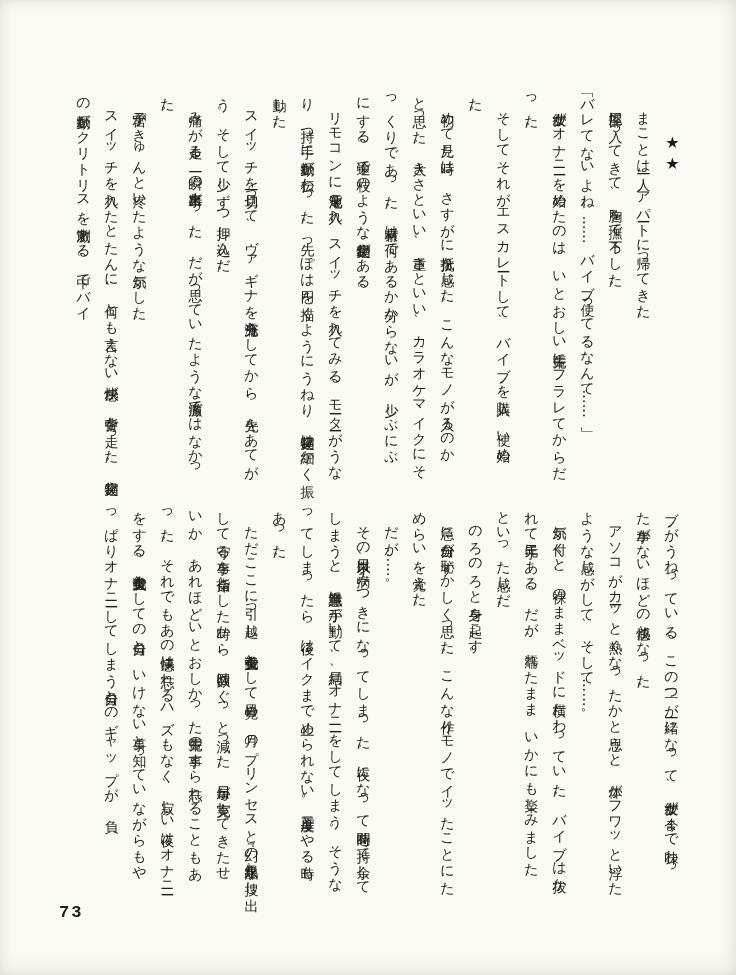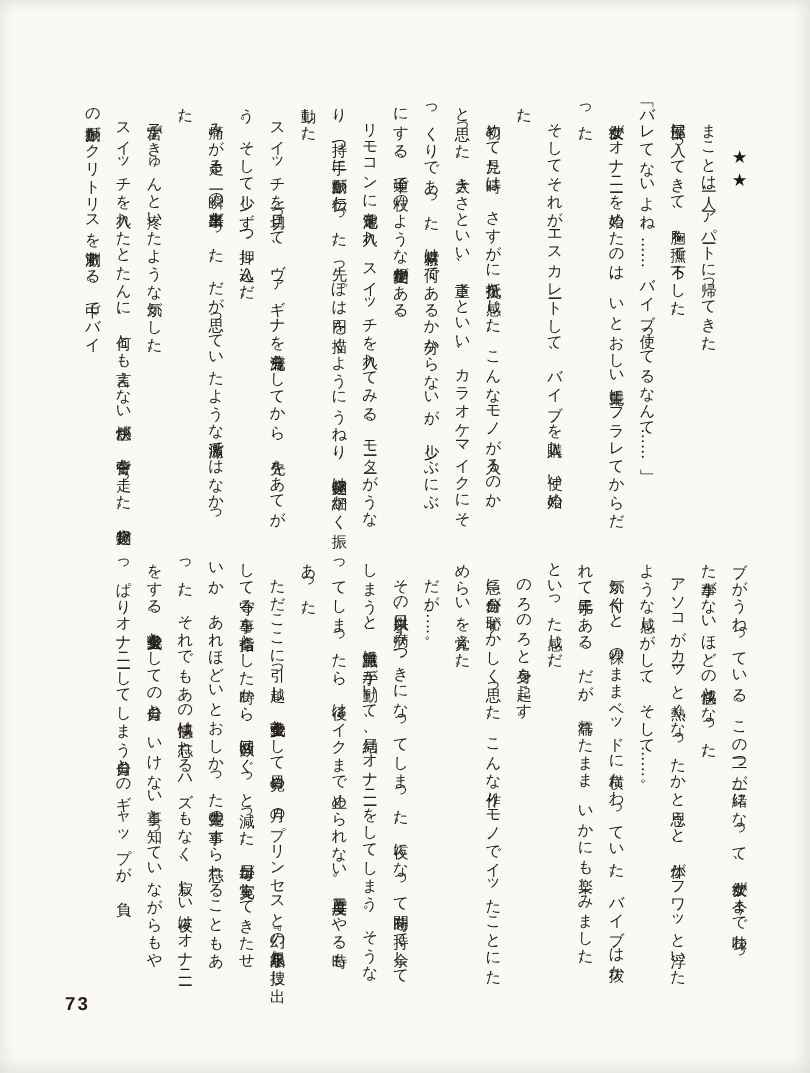--- a/index.html
+++ b/index.html
@@ -49,21 +49,21 @@
     font-family: "DejaVu Sans", sans-serif;
   }
   .page-number {
     position: absolute;
     left: 59px;
     top: 903px;
     font-size: 17px;
     font-weight: bold;
     letter-spacing: 2px;
     color: #242019;
-    font-family: Liberation Sans, sans-serif;
+    font-family: Liberation Mono, monospace;
   }
 </style>
 </head>
 <body>
 
 <div class="page">
 
   <div class="vblock vblock-top">
     <p class="star-line"><span class="stars">★★</span></p>
     <p class="indent">まことは一人、アパートに帰ってきた。</p>

